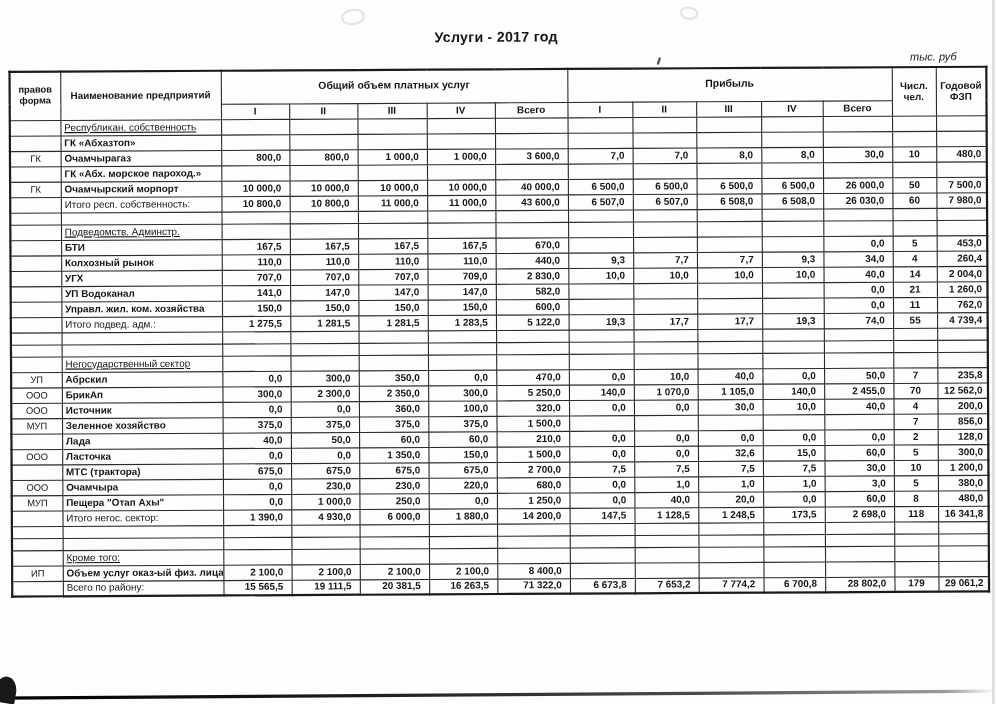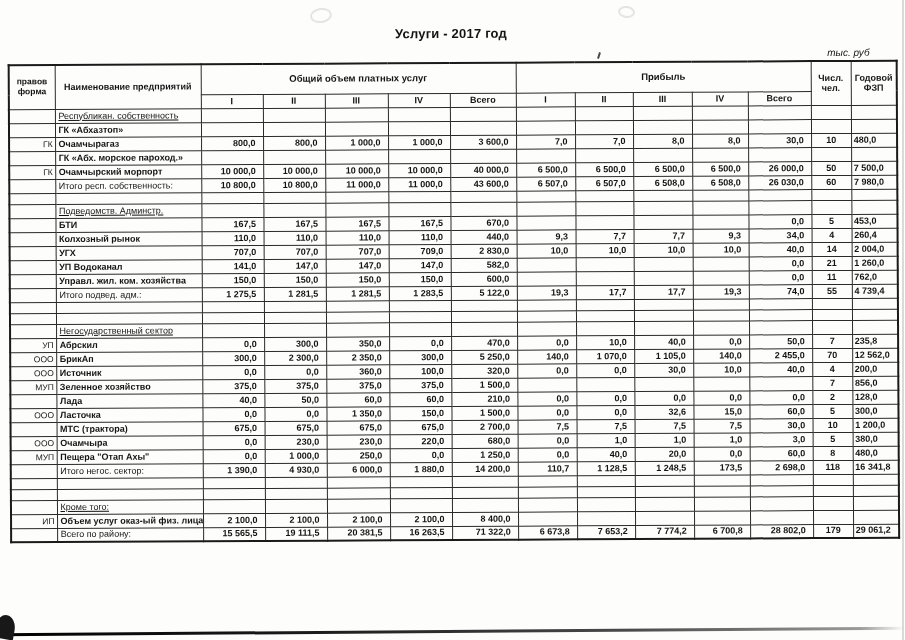--- a/index.html
+++ b/index.html
@@ -15,25 +15,25 @@
   th, td { border:1px solid #2a2a2a; font-size:9px; overflow:hidden; white-space:nowrap; vertical-align:middle; }
 
   thead th { font-weight:bold; text-align:center; white-space:normal; line-height:1.15; padding:1px 2px; }
   .th-group { height:30px; font-size:9.5px; }
   .th-quarter { height:14px; font-size:9px; white-space:nowrap; }
   .th-form { font-size:8.5px; }
 
   tbody td { height:14px; padding:0 2px; line-height:1; }
   .row-empty td { height:11px; }
 
-  .col-form { text-align:right; font-size:8.5px; }
+  .col-form { text-align:center; font-size:8.5px; }
   .col-name { text-align:left; padding-left:3px;font-weight:bold; }
   .col-num  { text-align:right; padding-right:7px; font-weight:bold; }
   .col-staff{ text-align:center; font-weight:bold; }
-  .col-fzp  { text-align:right; padding-right:20px; font-weight:bold; }
+  .col-fzp  { text-align:right; padding-right:4px; font-weight:bold; }
 
   .row-section .col-name { font-weight:normal; }
   .row-section .col-name span { text-decoration:underline; }
   .row-subsection .col-name { font-weight:bold; }
   .row-total .col-name { font-weight:normal; }
 
   
   .artifact-circle { position:absolute; border:2px solid rgba(140,140,140,.22); border-radius:50%; }
   .artifact-circle.a1 { left:310px; top:8px; width:22px; height:15px; transform:rotate(-8deg); }
   .artifact-circle.a2 { left:618px; top:6px; width:17px; height:12px; transform:rotate(6deg); }
@@ -509,21 +509,21 @@
           <td class="col-fzp"><span>480,0</span></td>
         </tr>
         <tr class="row-total">
           <td class="col-form"></td>
           <td class="col-name"><span>Итого негос. сектор:</span></td>
           <td class="col-num"><span>1 390,0</span></td>
           <td class="col-num"><span>4 930,0</span></td>
           <td class="col-num"><span>6 000,0</span></td>
           <td class="col-num"><span>1 880,0</span></td>
           <td class="col-num"><span>14 200,0</span></td>
-          <td class="col-num"><span>110,7</span></td>
+          <td class="col-num"><span>147,5</span></td>
           <td class="col-num"><span>1 128,5</span></td>
           <td class="col-num"><span>1 248,5</span></td>
           <td class="col-num"><span>173,5</span></td>
           <td class="col-num"><span>2 698,0</span></td>
           <td class="col-staff"><span>118</span></td>
           <td class="col-fzp"><span>16 341,8</span></td>
         </tr>
         <tr class="row-empty">
           <td class="col-form"></td>
           <td class="col-name"></td>

